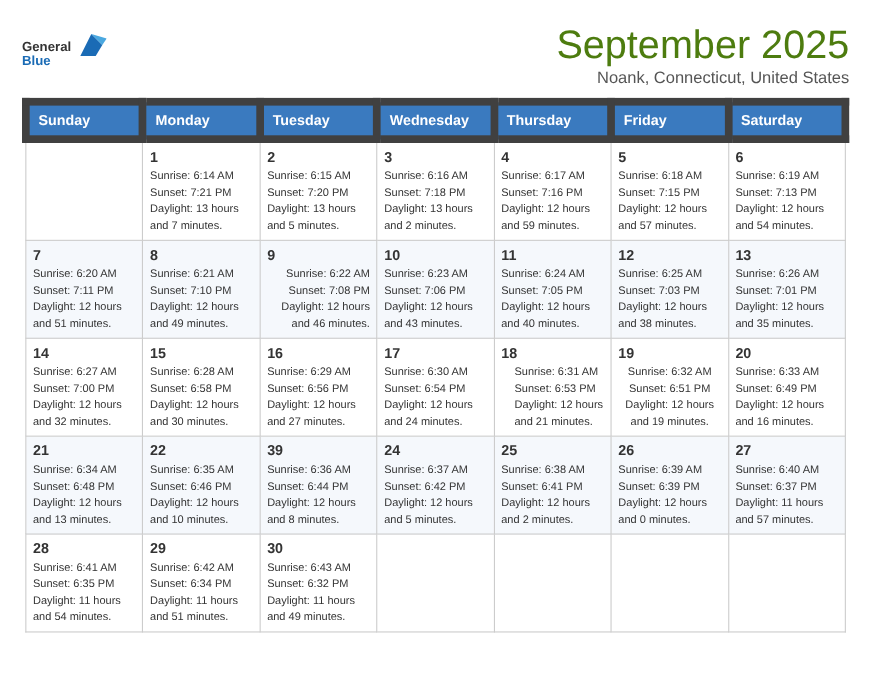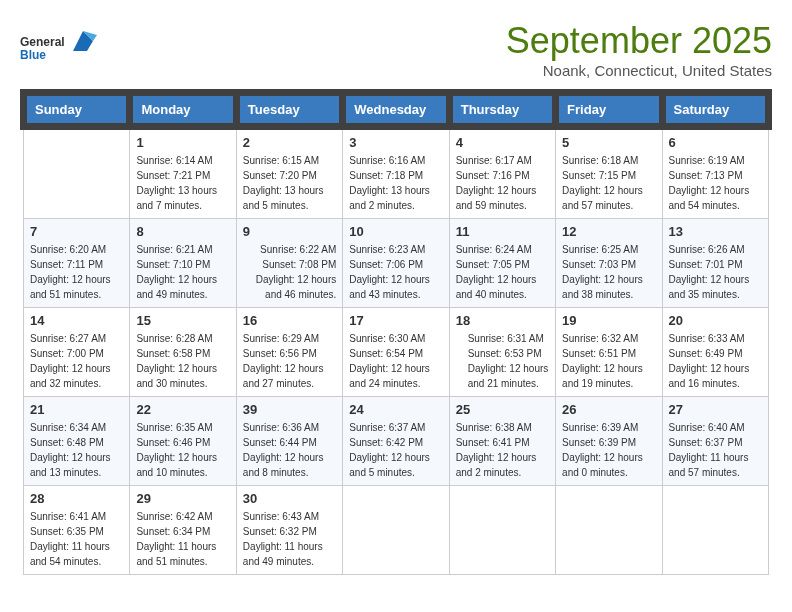--- a/index.html
+++ b/index.html
@@ -249,21 +249,21 @@
         </td>
         <td>
           <span class="day-num">18</span>
           <div class="day-info" style="white-space: pre-line; margin-left: 12px;">Sunrise: 6:31 AM
 Sunset: 6:53 PM
 Daylight: 12 hours
 and 21 minutes.</div>
         </td>
         <td>
           <span class="day-num">19</span>
-          <div class="day-info" style="white-space: pre-line;">Sunrise: 6:32 AM
+          <div class="day-info" style="white-space: pre-line; text-align: center;">Sunrise: 6:32 AM
 Sunset: 6:51 PM
 Daylight: 12 hours
 and 19 minutes.</div>
         </td>
         <td>
           <span class="day-num">20</span>
           <div class="day-info" style="white-space: pre-line;">Sunrise: 6:33 AM
 Sunset: 6:49 PM
 Daylight: 12 hours
 and 16 minutes.</div>

